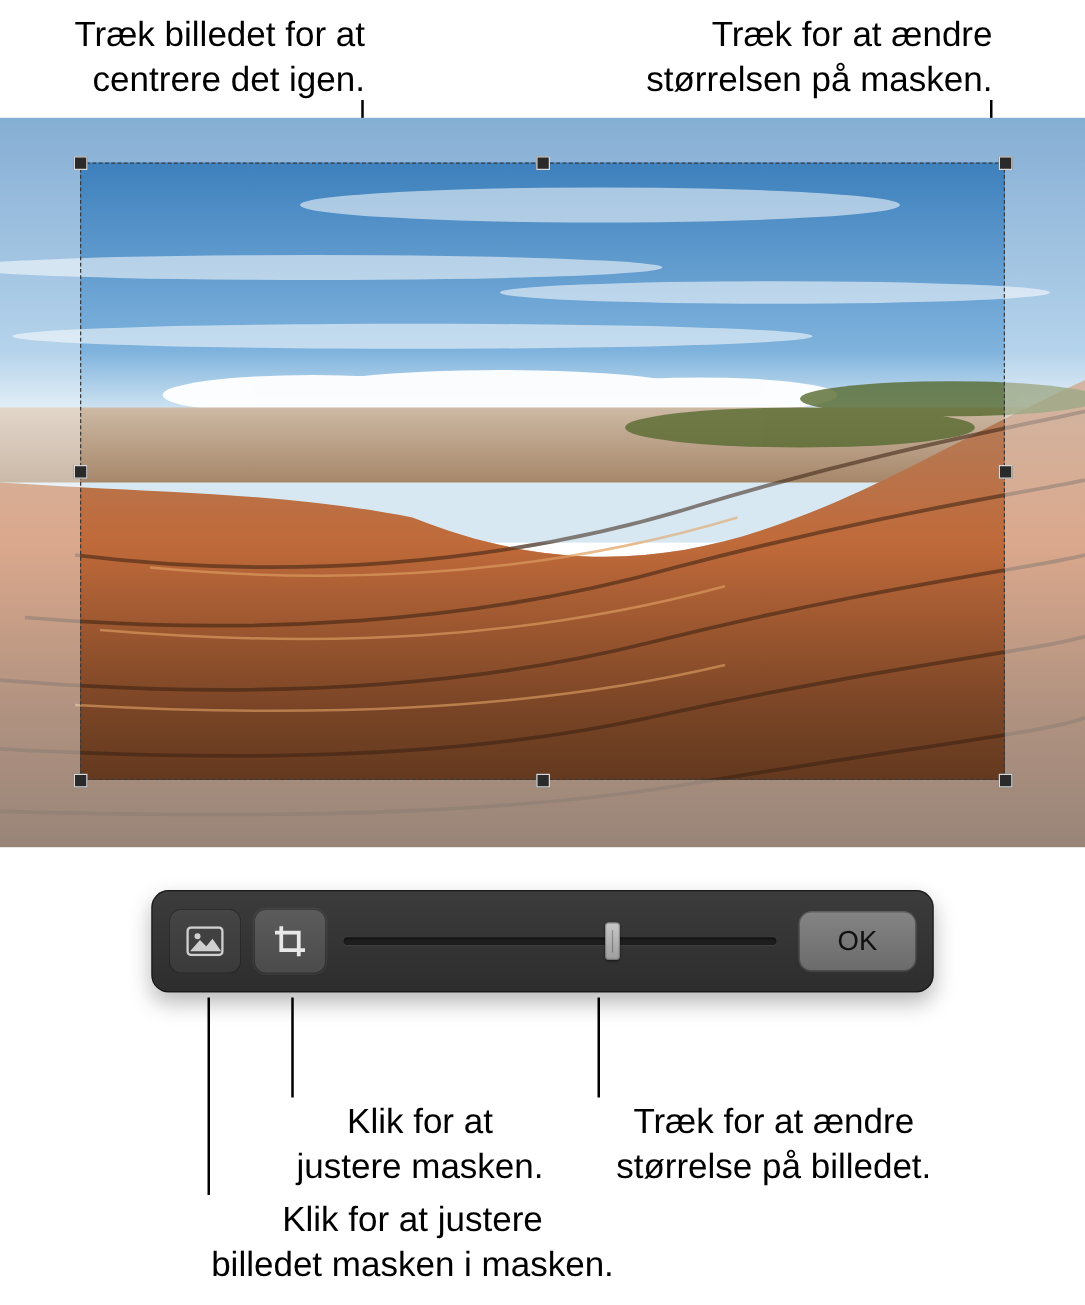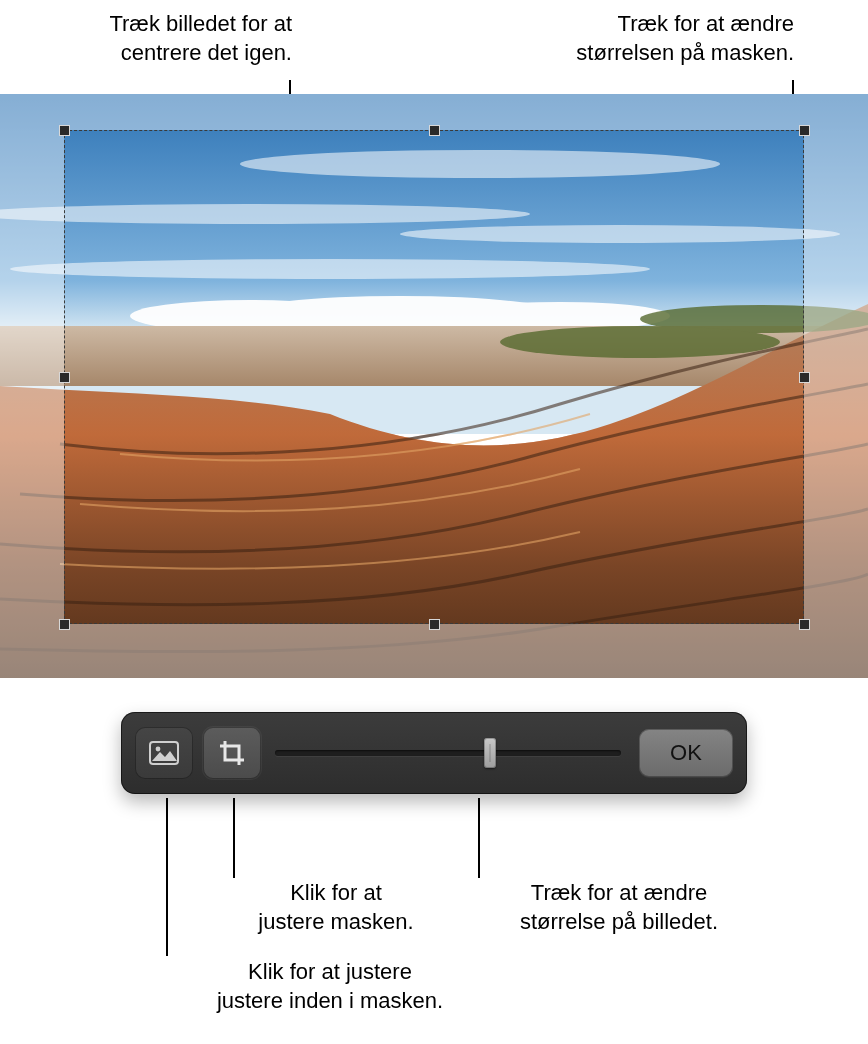--- a/index.html
+++ b/index.html
@@ -6,21 +6,21 @@
     margin: 0;
     padding: 0;
     width: 868px;
     height: 1044px;
     font-family: -apple-system, "Helvetica Neue", Arial, sans-serif;
     background: #fff;
     color: #000;
   }
   .callout {
     position: absolute;
-    font-size: 22px;
+    font-size: 28px;
     line-height: 1.3;
     color: #000;
     white-space: pre-line;
   }
   .callout.right { text-align: right; }
   .callout.left  { text-align: center; }
 
   
   .leader {
     position: absolute;
@@ -317,13 +317,13 @@
 <div class="leader" style="left:233px; top:798px; width:2px; height:80px;"></div>
 <div class="leader" style="left:478px; top:798px; width:2px; height:80px;"></div>
 
 <div class="callout left" style="left:206px; top:879px; width:260px;">Klik for at
 justere masken.</div>
 
 <div class="callout left" style="left:454px; top:879px; width:330px;">Træk for at ændre
 størrelse på billedet.</div>
 
 <div class="callout left" style="left:140px; top:958px; width:380px;">Klik for at justere
-justere inden i masken.</div>
+billedet masken i masken.</div>
 
 </body></html>

